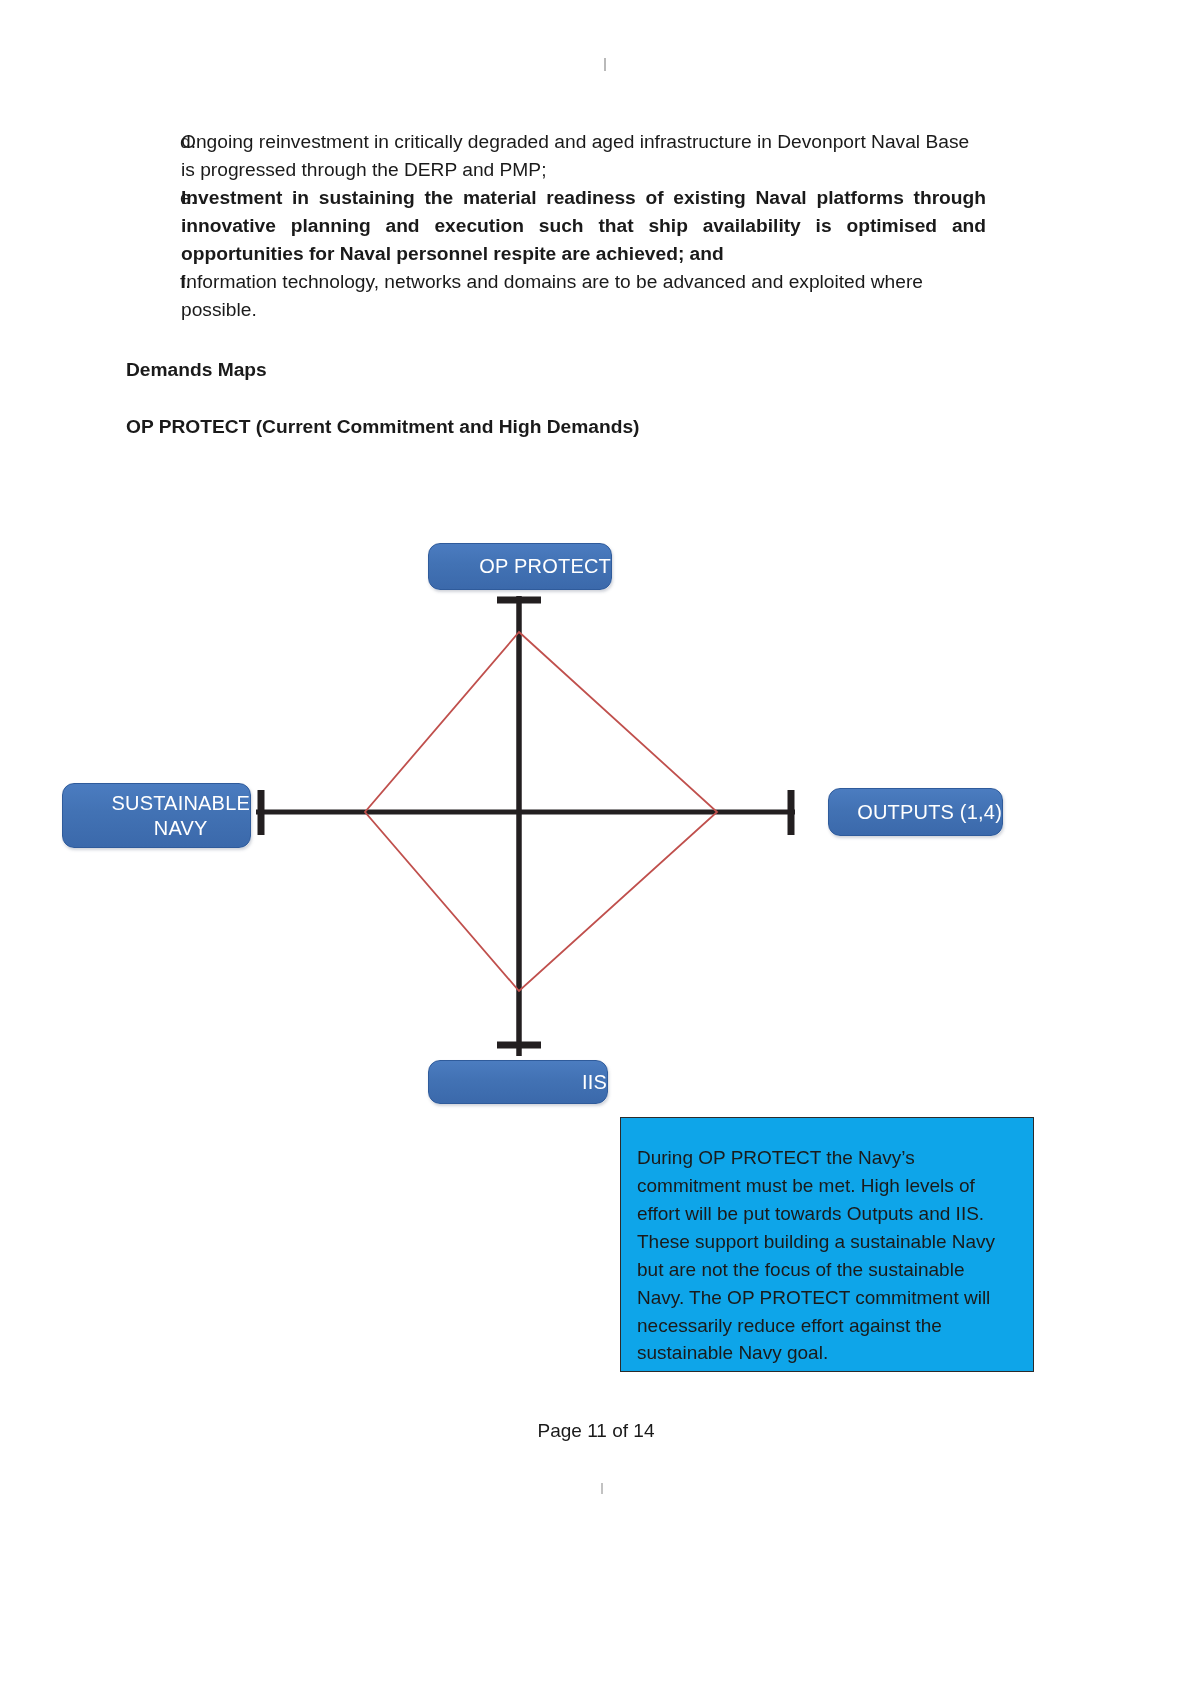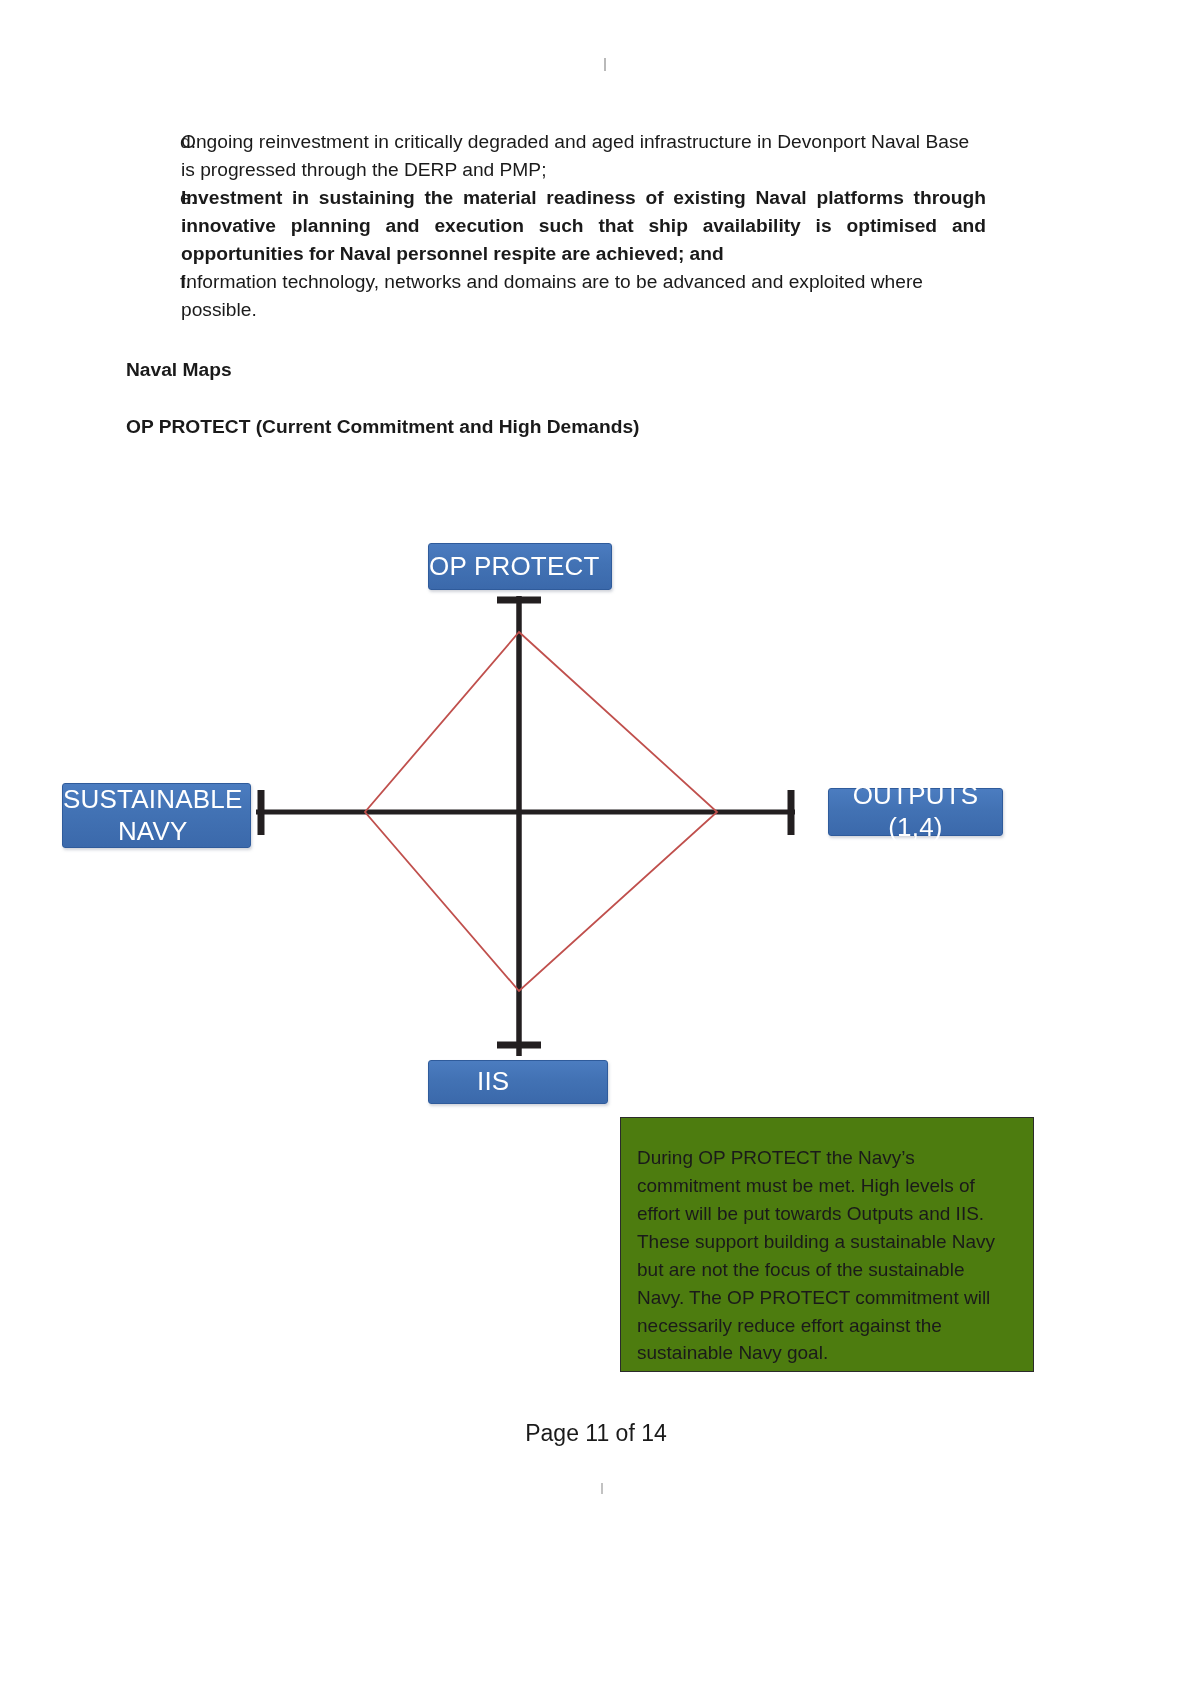--- a/index.html
+++ b/index.html
@@ -102,60 +102,60 @@
   }
   .diagram svg {
     display: block;
   }
 
   .node {
     position: absolute;
     box-sizing: border-box;
     background: linear-gradient(180deg, #4b7cc0 0%, #4272b4 45%, #3b69ab 100%);
     border: 1.5px solid #2f5b9b;
-    border-radius: 3px;
+    border-radius: 12px;
     color: #ffffff;
-    font-size: 26px;
+    font-size: 20px;
     line-height: 1.22;
     display: flex;
     align-items: center;
-    justify-content: flex-start;
+    justify-content: flex-end;
     text-align: center;
     box-shadow: 1px 2px 3px rgba(120,130,150,0.35);
     letter-spacing: 0.2px;
   }
   .node-top   { left: 428px; top: 23px;  width: 184px; height: 47px; }
   .node-left  { left: 62px;  top: 263px; width: 189px; height: 65px; }
   .node-right { left: 828px; top: 268px; width: 175px; height: 48px; }
   .node-bottom{ left: 428px; top: 540px; width: 180px; height: 44px; padding-left: 48px; }
 
   
   .callout {
     position: absolute;
     left: 620px;
     top: 1117px;
     width: 414px;
     height: 255px;
     box-sizing: border-box;
     border: 1.6px solid #2b2b2b;
-    background: #4d7c0f;
+    background: #0ea5e9;
     padding: 26px 22px 10px 16px;
     font-size: 19px;
     line-height: 1.47;
     color: #1a1a1a;
   }
 
   
   .footer {
     position: absolute;
     left: 0;
     top: 1420px;
     width: 1192px;
     text-align: center;
-    font-size: 23px;
+    font-size: 19px;
     color: #1a1a1a;
   }
 </style>
 </head>
 <body>
 
 <div class="page">
 
   <div class="scan-tick-top"></div>
 
@@ -169,21 +169,21 @@
       <li class="list-item">
         <span class="list-marker">e.</span>
         <span class="list-body just">Investment in sustaining the material readiness of existing Naval platforms through innovative planning and execution such that ship availability is optimised and opportunities for Naval personnel respite are achieved; and</span>
       </li>
       <li class="list-item">
         <span class="list-marker">f.</span>
         <span class="list-body">Information technology, networks and domains are to be advanced and exploited where possible.</span>
       </li>
     </ul>
 
-    <div class="section-heading">Naval Maps</div>
+    <div class="section-heading">Demands Maps</div>
 
 
     <div class="diagram-heading">OP PROTECT (Current Commitment and High Demands)</div>
 
   </div>
 
   <div class="diagram">
 
     <svg width="1192" height="600" viewBox="0 0 1192 600">
 

